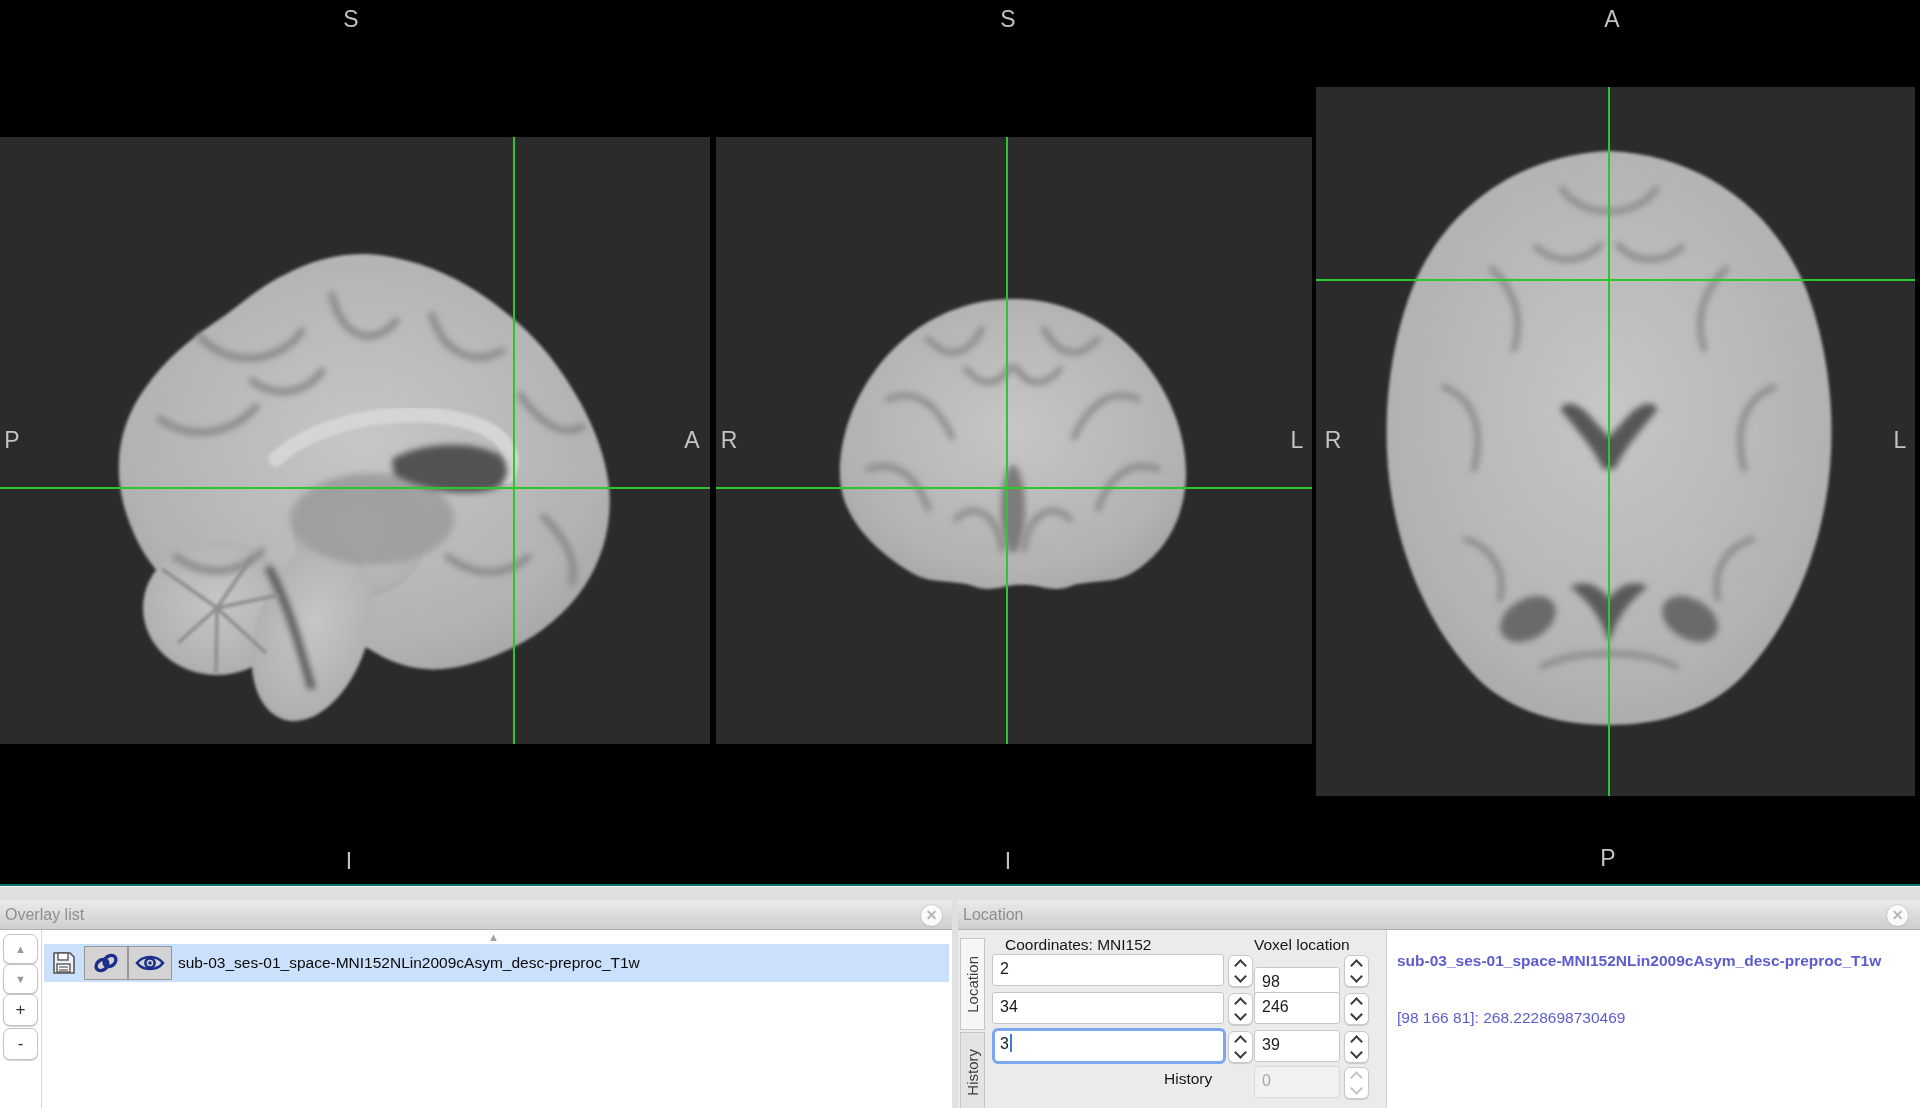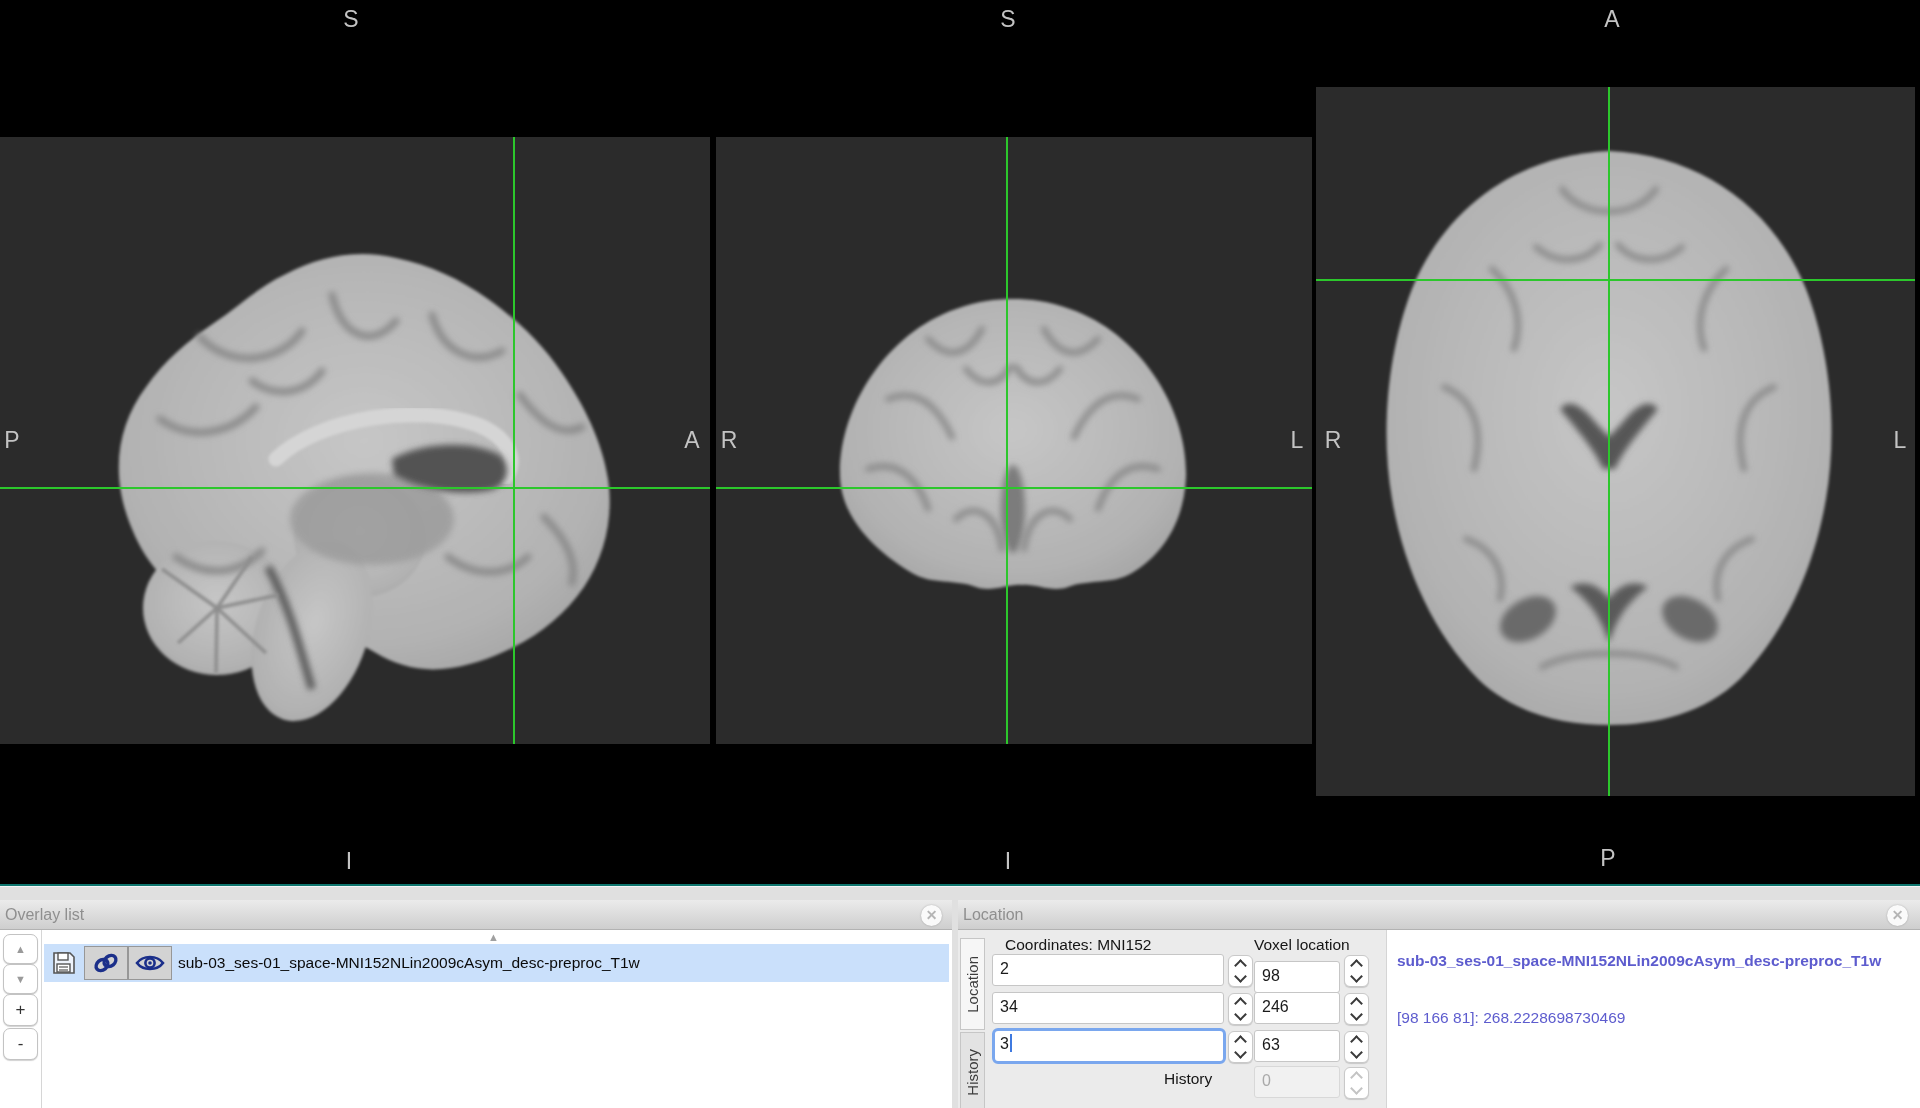--- a/index.html
+++ b/index.html
@@ -275,34 +275,34 @@
         <span class="chev up"></span>
           <span class="chev dn"></span>
         </div>
       <div class="tfield focused" style="left:34px;top:98px;width:234px;height:36px;">
         <span>3</span><span class="caret"></span></div>
       <div class="stepper" style="left:270px;top:101px;">
         <span class="chev up"></span>
           <span class="chev dn"></span>
         </div>
 
-      <div class="tfield" style="left:296px;top:31px;width:86px;height:32px;">
+      <div class="tfield" style="left:296px;top:37px;width:86px;height:32px;">
         <span>98</span></div>
       <div class="stepper" style="left:386px;top:25px;">
         <span class="chev up"></span>
           <span class="chev dn"></span>
         </div>
       <div class="tfield" style="left:296px;top:62px;width:86px;height:32px;">
         <span>246</span></div>
       <div class="stepper" style="left:386px;top:63px;">
         <span class="chev up"></span>
           <span class="chev dn"></span>
         </div>
       <div class="tfield" style="left:296px;top:100px;width:86px;height:32px;">
-        <span>63</span></div>
+        <span>39</span></div>
       <div class="stepper" style="left:386px;top:101px;">
         <span class="chev up"></span>
           <span class="chev dn"></span>
         </div>
 
       <div class="fieldlabel" style="left:206px;top:140px;">History</div>
       <div class="tfield disabled" style="left:296px;top:136px;width:86px;height:32px;">
         <span>0</span></div>
       <div class="stepper disabled" style="left:386px;top:137px;">
           <span class="chev up"></span>

